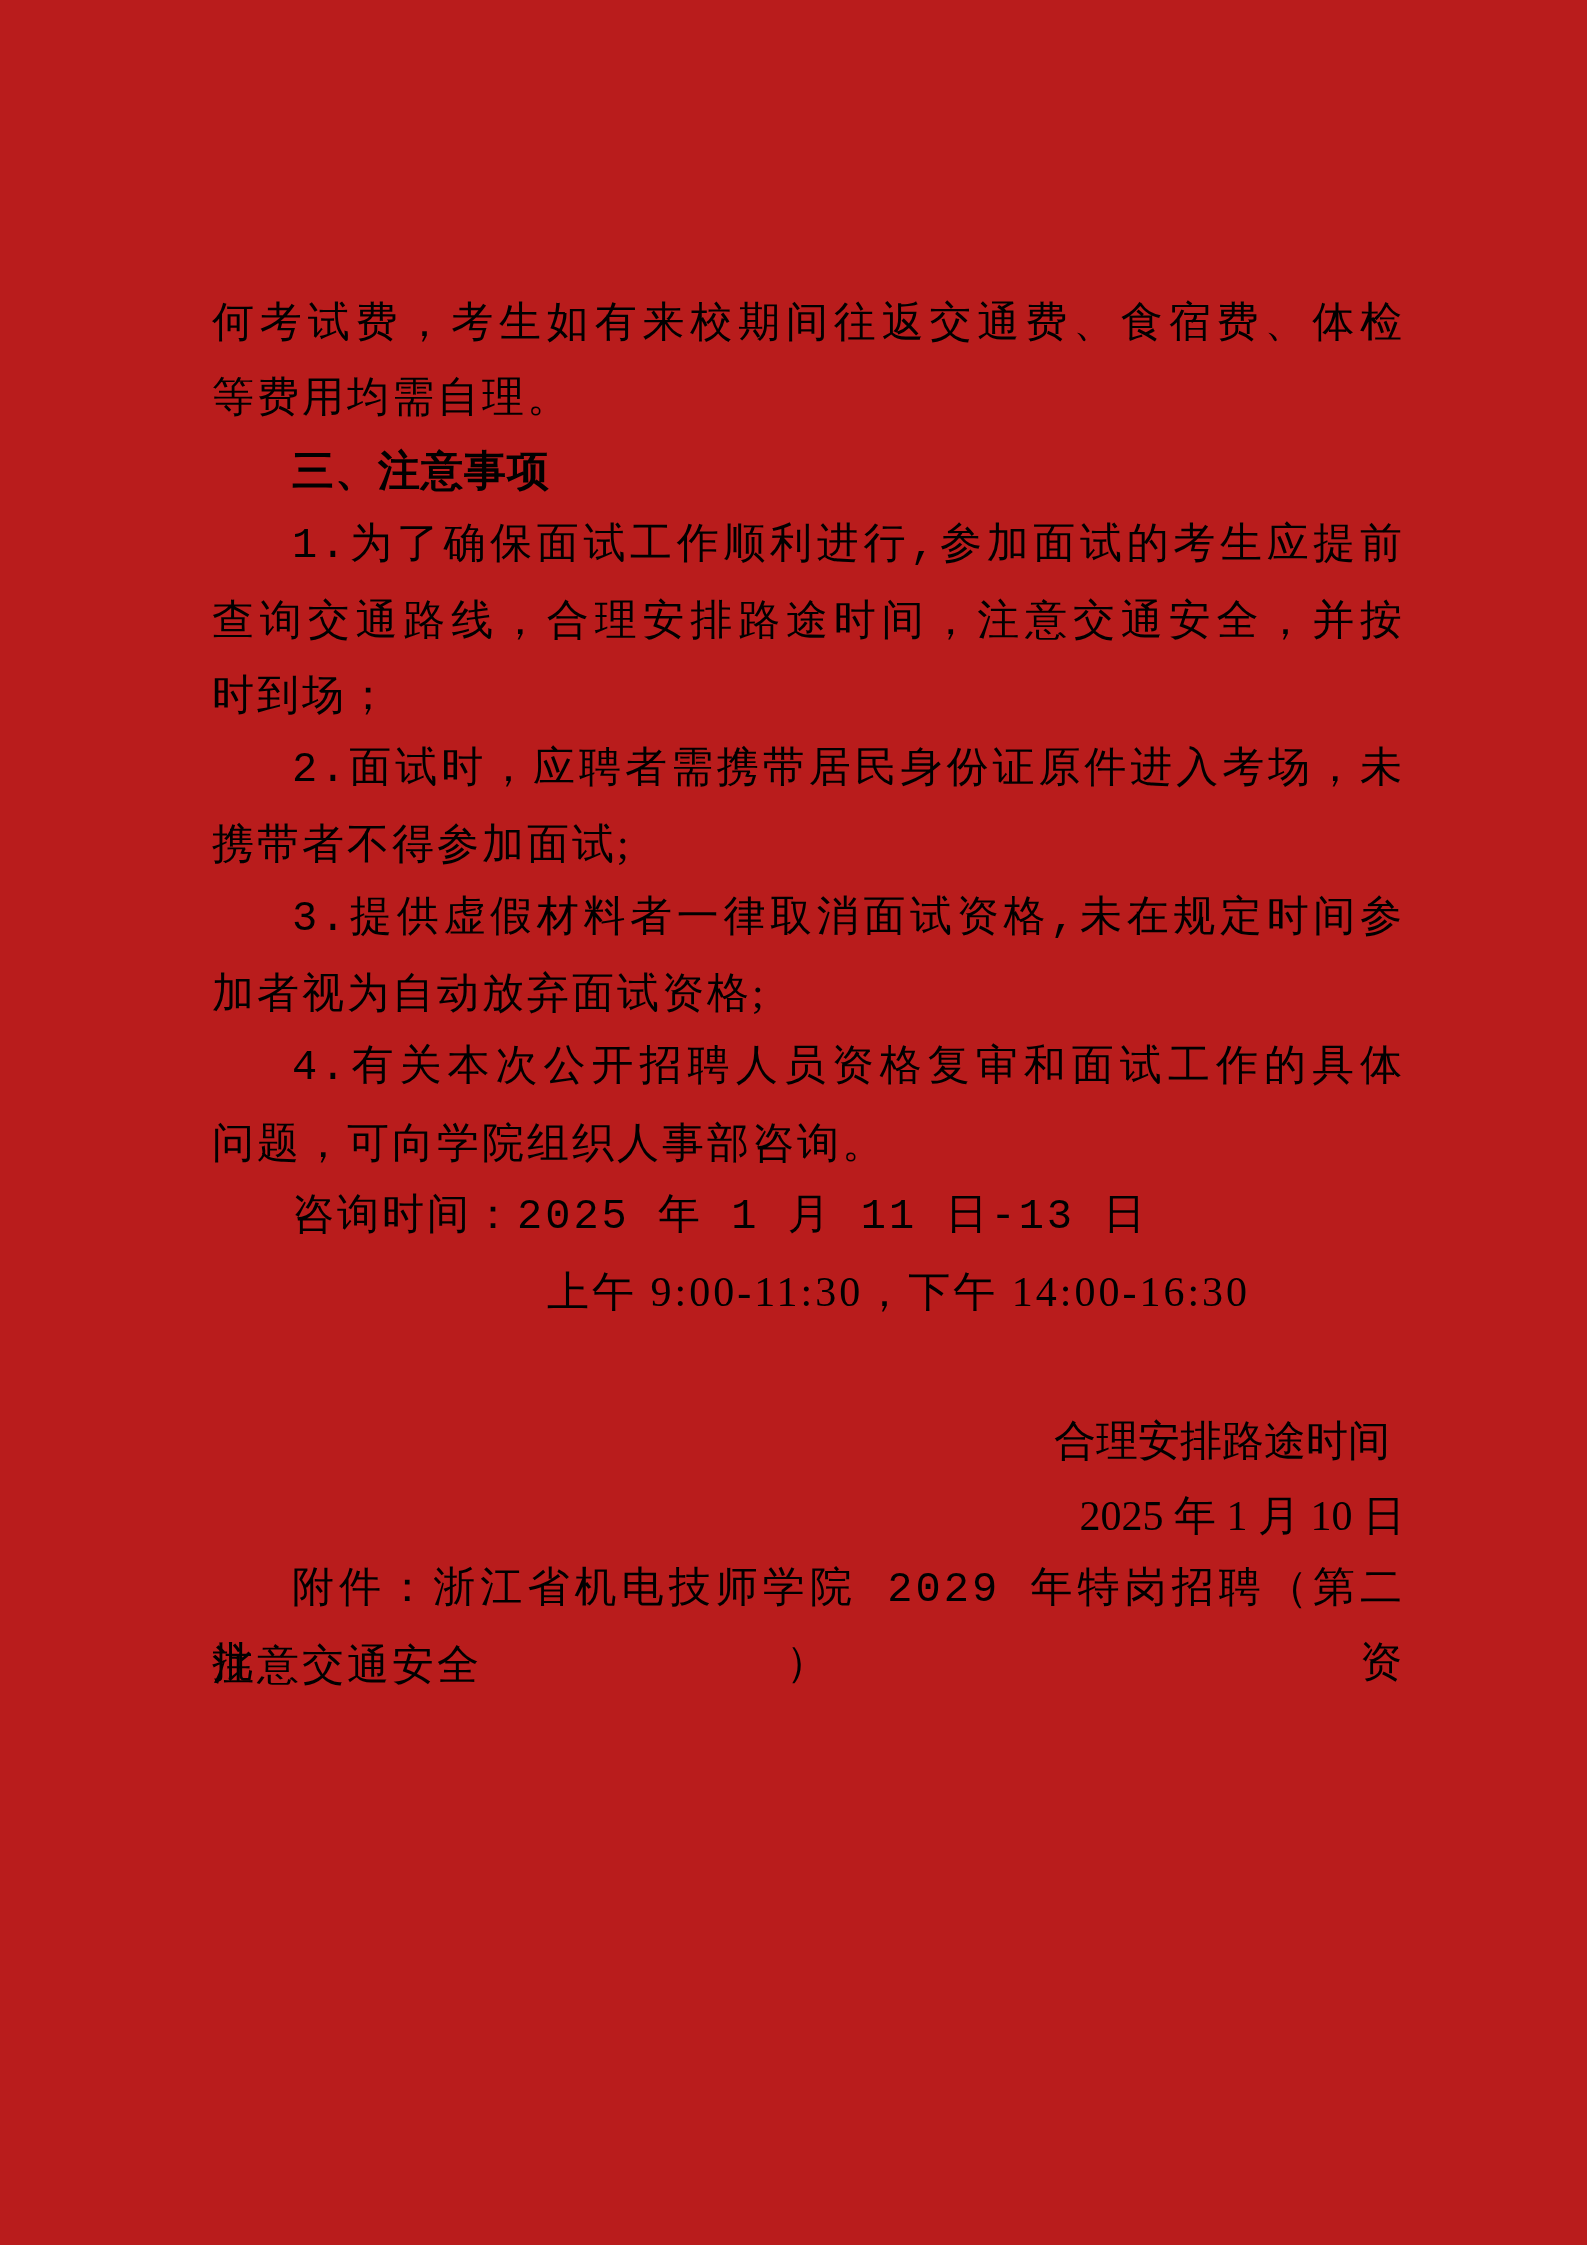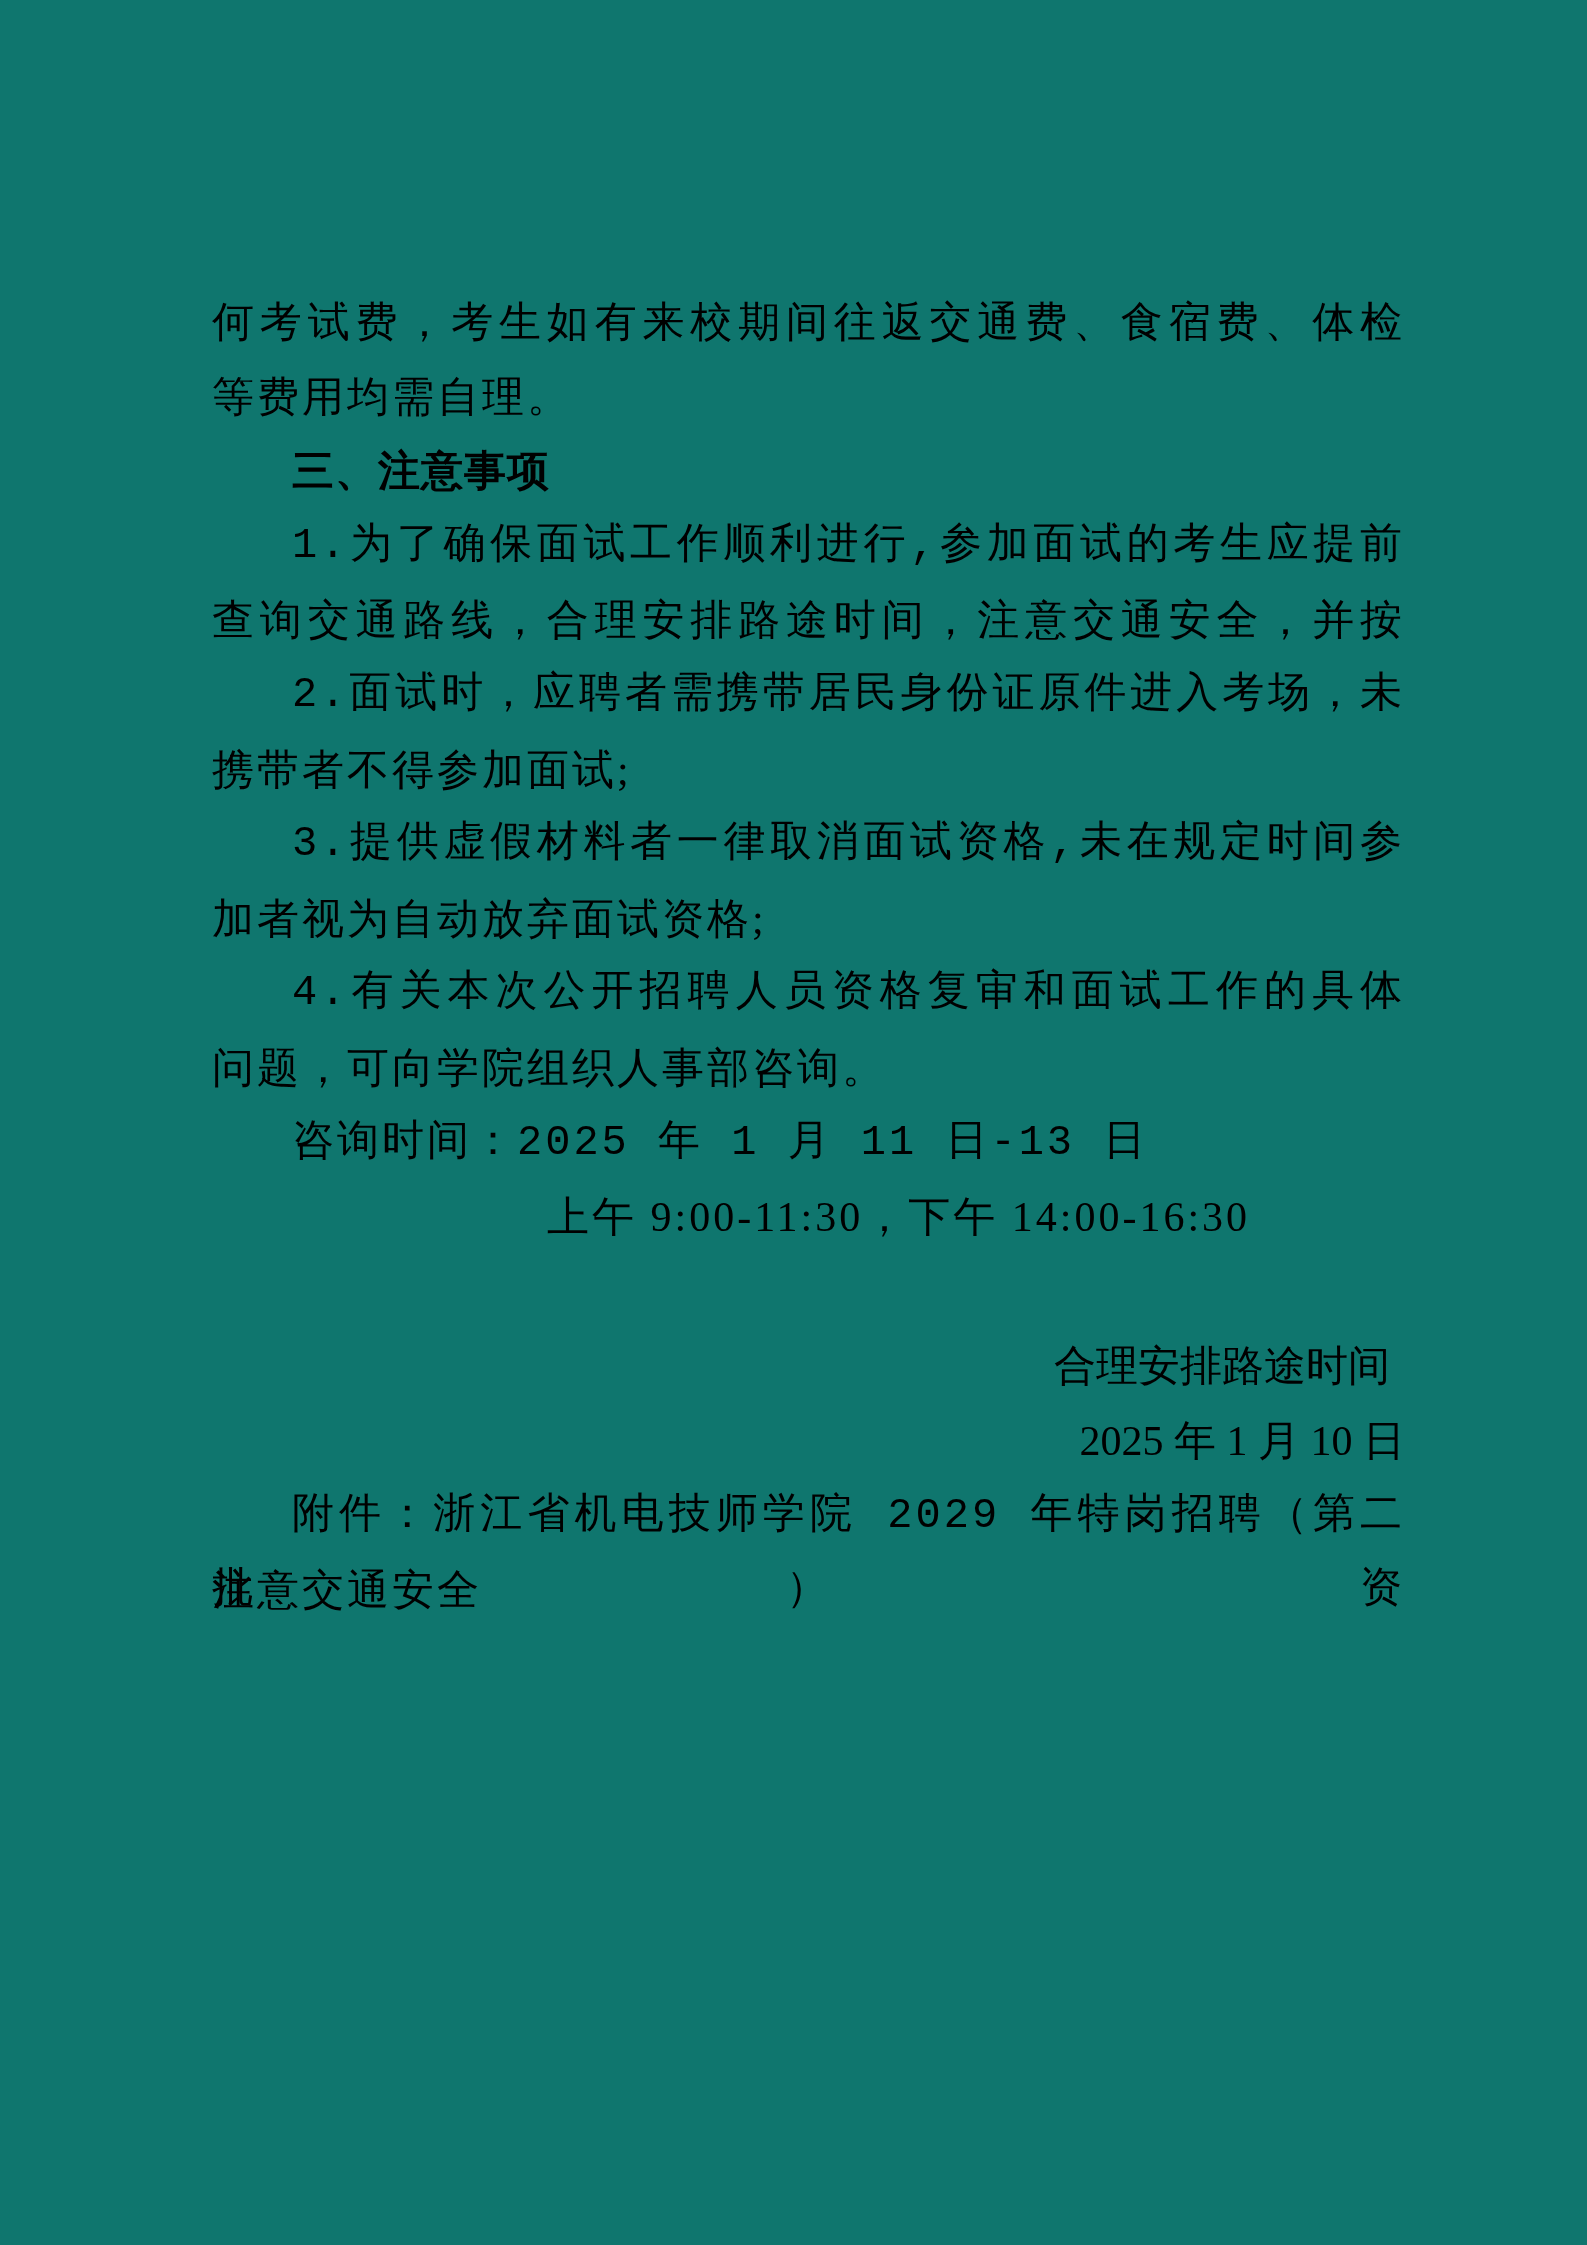--- a/index.html
+++ b/index.html
@@ -4,21 +4,21 @@
 <style>
   html, body {
     margin: 0;
     padding: 0;
     background: #ffffff;
   }
   .page {
     position: relative;
     width: 1587px;
     height: 2245px;
-    background: #0f766e;
+    background: #b91c1c;
     color: #000000;
     font-family: "Liberation Serif", "DejaVu Serif", serif;
     overflow: hidden;
   }
   .content {
     box-sizing: border-box;
     width: 100%;
     padding: 285px 182px 0 212px;
   }
   .line {
@@ -59,20 +59,21 @@
 <div class="page">
   <div class="content">
 
     <div class="line j">何考试费，考生如有来校期间往返交通费、食宿费、体检</div>
     <div class="line">等费用均需自理。</div>
 
     <div class="line heading ind">三、注意事项</div>
 
     <div class="line j ind">1.为了确保面试工作顺利进行,参加面试的考生应提前</div>
     <div class="line j">查询交通路线，合理安排路途时间，注意交通安全，并按</div>
+    <div class="line">时到场；</div>
 
     <div class="line j ind">2.面试时，应聘者需携带居民身份证原件进入考场，未</div>
     <div class="line">携带者不得参加面试;</div>
 
     <div class="line j ind">3.提供虚假材料者一律取消面试资格,未在规定时间参</div>
     <div class="line">加者视为自动放弃面试资格;</div>
 
     <div class="line j ind">4.有关本次公开招聘人员资格复审和面试工作的具体</div>
     <div class="line">问题，可向学院组织人事部咨询。</div>
 

